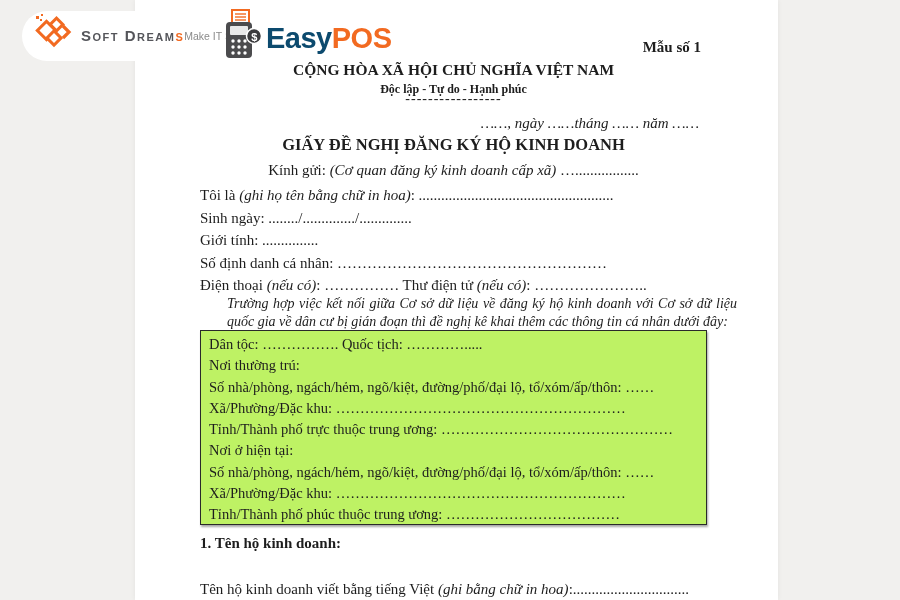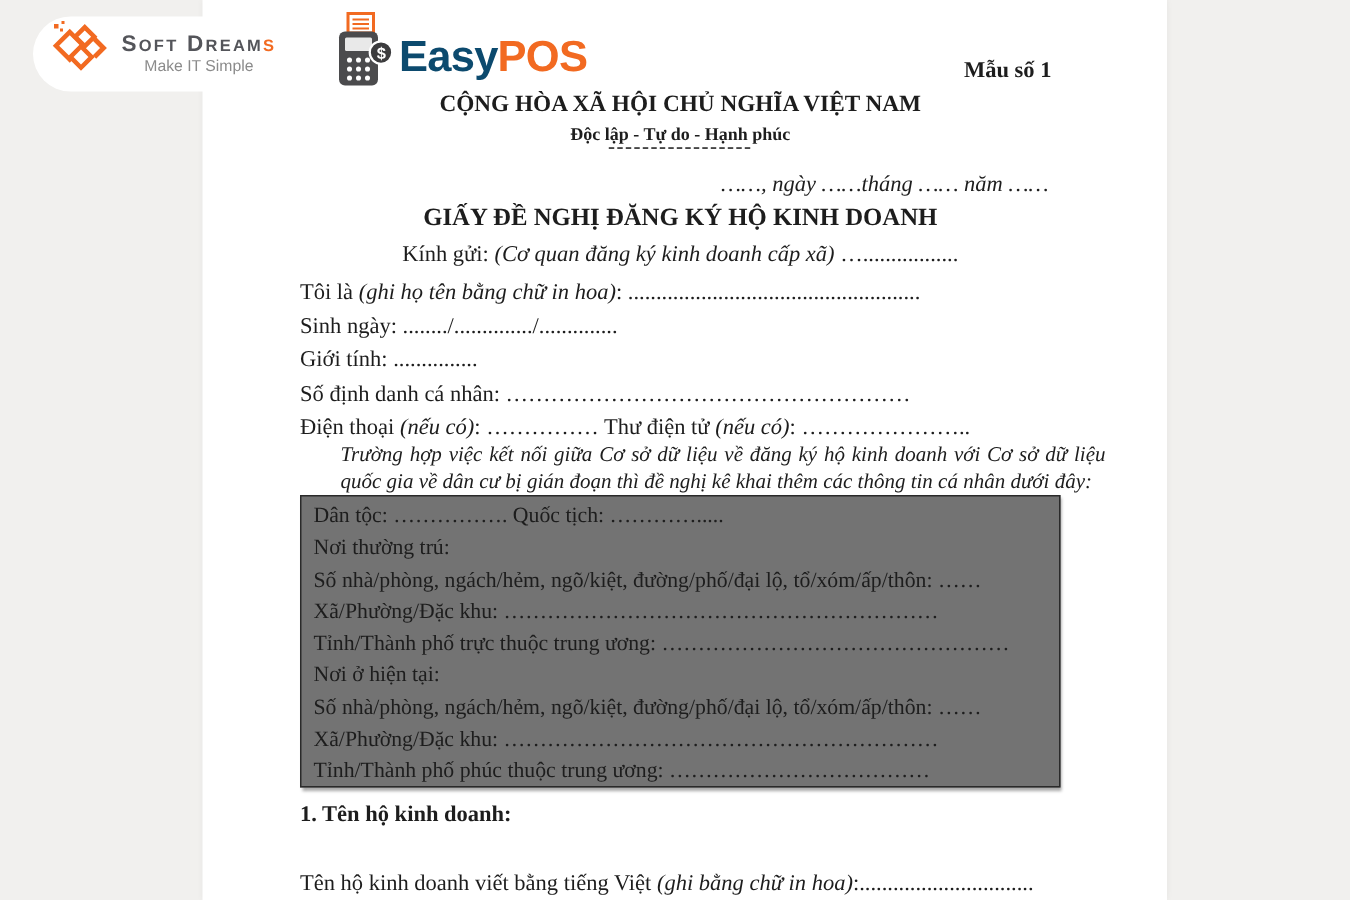--- a/index.html
+++ b/index.html
@@ -39,37 +39,37 @@
   .dthoai    { top:276px; }
 
   .note {
     position:absolute; left:65px; top:295px; width:510px;
     font-size:14px; font-style:italic; line-height:18px;
     text-align:justify; white-space:normal;margin-left:27px;
   }
 
   .info-box {
     position:absolute; left:65px; top:330px; width:507px; height:195px;
-    border:1px solid #2a2a2a; background:#737373;
+    border:1px solid #2a2a2a; background:#bef264;
     box-shadow:1px 2px 2px rgba(0,0,0,0.35);
     padding:3px 8px 0 8px; overflow:hidden;
   }
   .box-line { font-size:14.5px; line-height:21.3px; white-space:nowrap; }
 
   .register-line { top:533px; font-weight:bold; }
   .section1      { top:534px; font-weight:bold; }
   .ten-line      { top:580px; }
 
   
   .sd-pill {
     position:absolute; left:22px; top:11px; height:50px; min-width:182px;
     background:#ffffff; border-radius:28px;
     display:flex; align-items:center; gap:7px; padding:4px 14px 4px 10px;
   }
-  .sd-text { display:flex; flex-direction:column; align-items:center; font-family:"Liberation Sans",sans-serif; }
+  .sd-text { display:flex; flex-direction:row; align-items:center; font-family:"Liberation Sans",sans-serif; }
   .sd-name {
     font-variant:small-caps; font-weight:bold; font-size:15px;
     letter-spacing:1.5px; color:#54555a; line-height:16px;
   }
   .sd-name .accent { color:#f26a21; }
   .sd-tag { font-size:10.5px; color:#8b8b8b; line-height:12px; }
 
   
   .easypos {
     position:absolute; left:221px; top:13px; height:50px;

